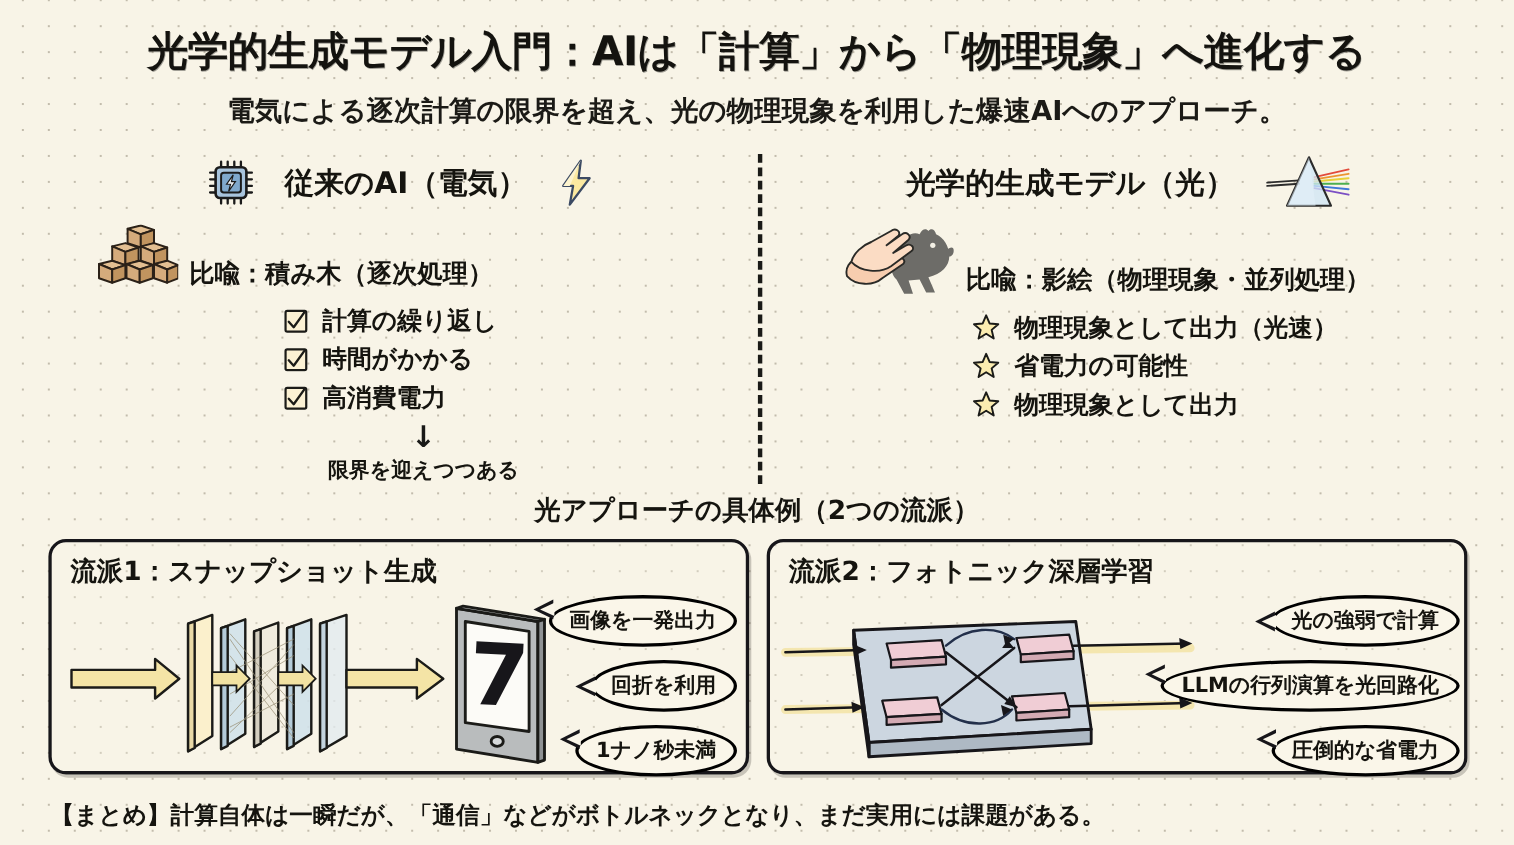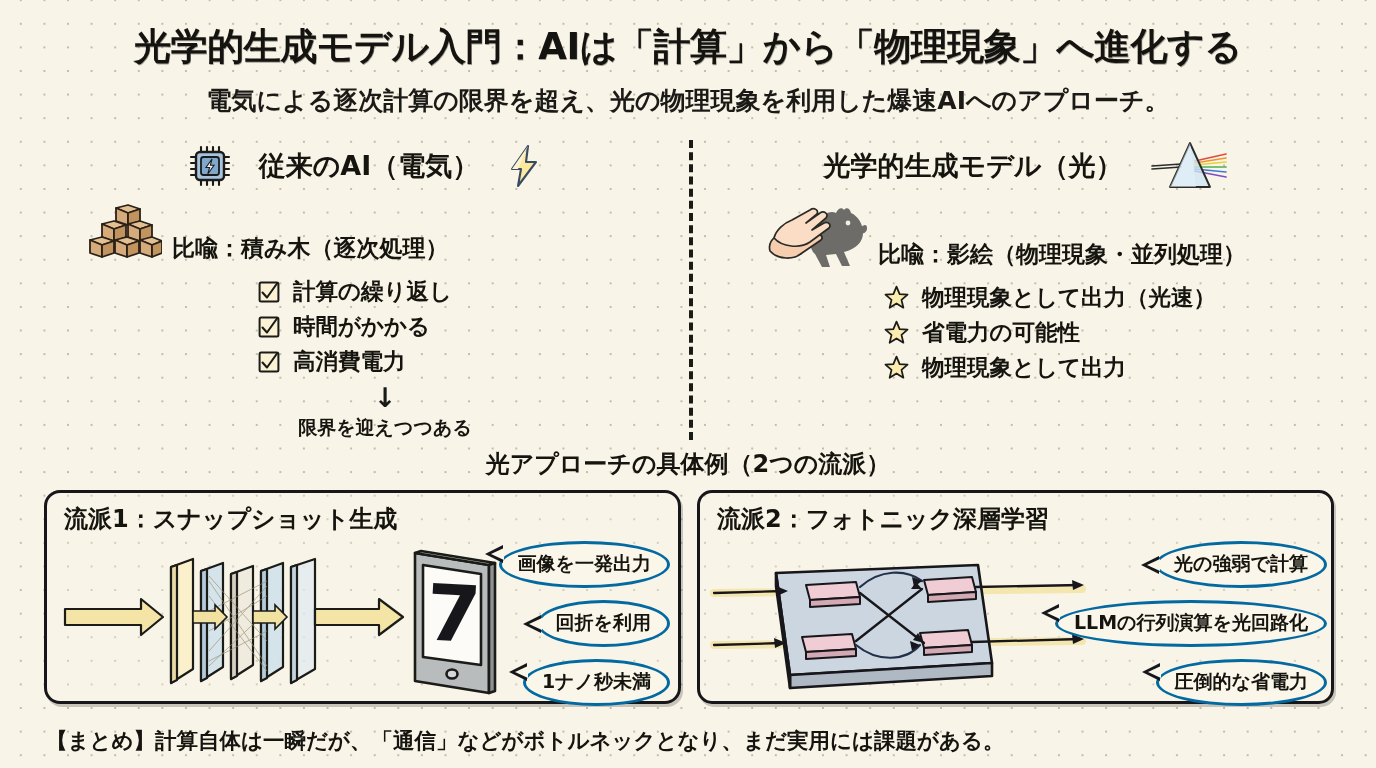--- a/index.html
+++ b/index.html
@@ -165,21 +165,21 @@
     width: 205px;
     display: flex;
     flex-direction: column;
     align-items: flex-end;
     gap: 12px;
   }
   .box-right .bubbles { width: 240px; right: 4px; }
 
   .bubble {
     position: relative;
-    border: 3px solid #0369a1;
+    border: 3px solid #000000;
     border-radius: 50%/50%;
     background: #faf6e9;
     padding: 7px 16px 8px 16px;
     font-size: 19px;
     font-weight: 900;
     color: #15140f;
     white-space: nowrap;
     text-align: center;
   }
   .bubble::before {

